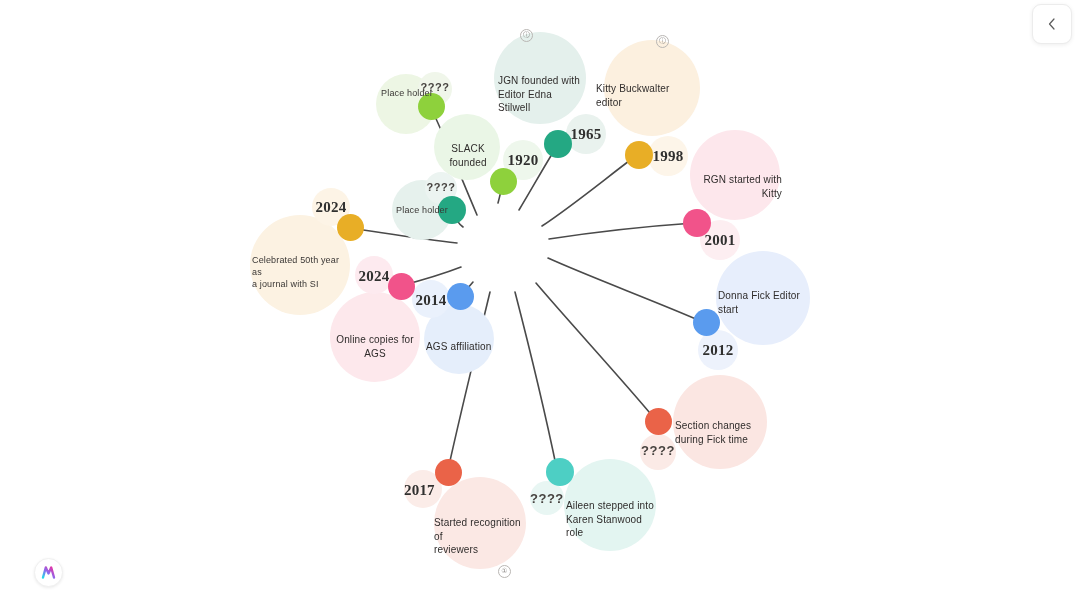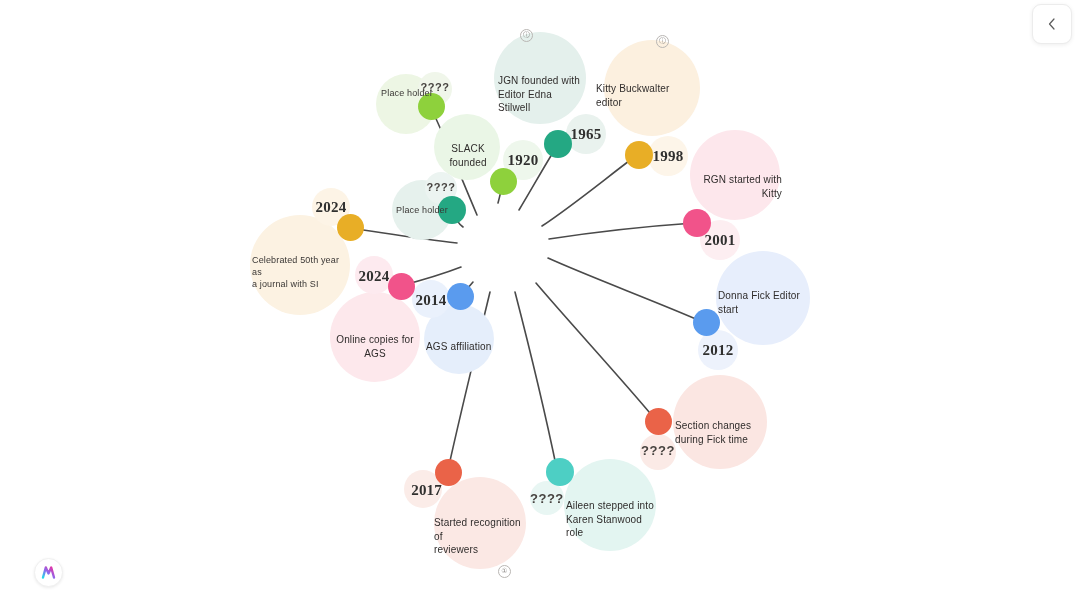--- a/index.html
+++ b/index.html
@@ -293,21 +293,21 @@
   <div class="year-label" style="left:649px;top:148px;width:38px;text-align:center;">1998</div>
 
   <div class="year-label" style="left:701px;top:232px;width:38px;text-align:center;">2001</div>
 
   <div class="year-label" style="left:699px;top:342px;width:38px;text-align:center;">2012</div>
 
   <div class="year-label unknown big" style="left:641px;top:443px;width:34px;text-align:center;">????</div>
 
   <div class="year-label unknown big" style="left:530px;top:491px;width:33px;text-align:center;">????</div>
 
-  <div class="year-label" style="left:404px;top:482px;width:38px;text-align:right;">2017</div>
+  <div class="year-label" style="left:404px;top:482px;width:38px;text-align:left;">2017</div>
 
   <div class="year-label" style="left:412px;top:292px;width:38px;text-align:center;">2014</div>
 
   <div class="year-label" style="left:355px;top:268px;width:38px;text-align:center;">2024</div>
 
   <div class="year-label" style="left:312px;top:199px;width:38px;text-align:center;">2024</div>
 
   <div class="year-label unknown" style="left:425px;top:181px;width:32px;text-align:center;">????</div>
 
   <div class="badge-icon" style="left:520px;top:29px;">ⓘ</div>

